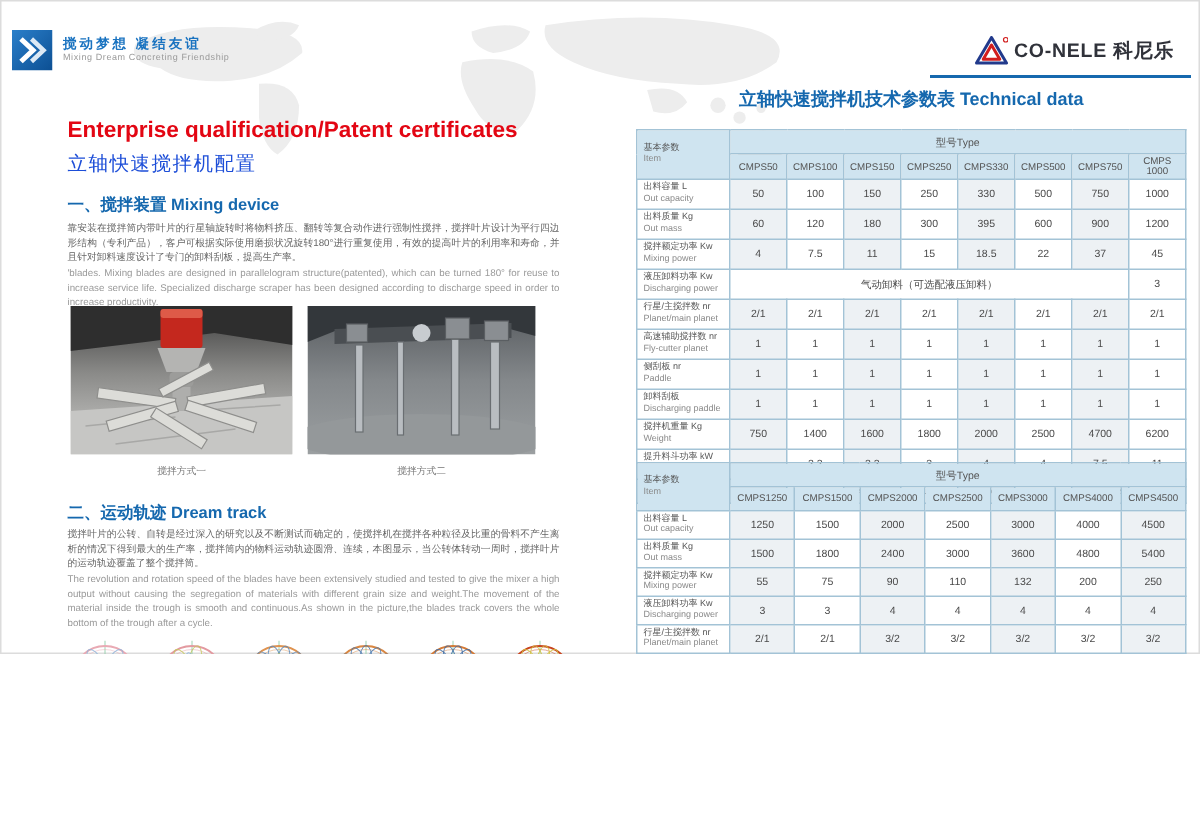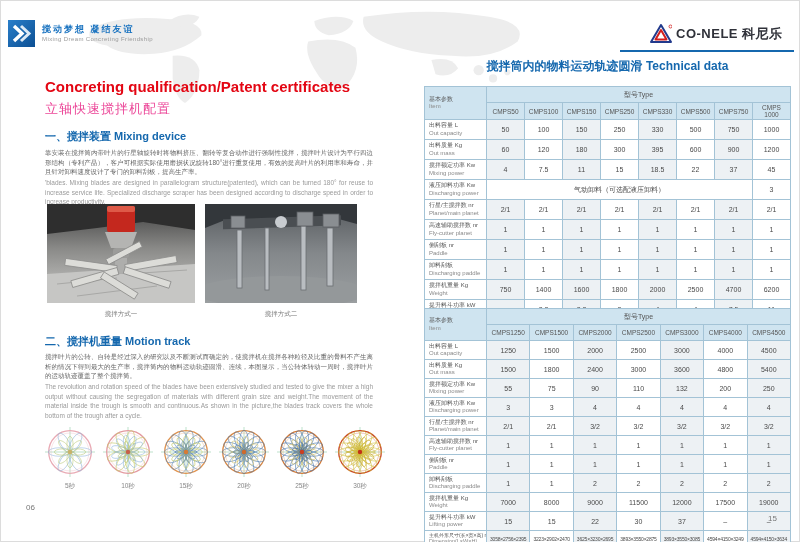--- a/index.html
+++ b/index.html
@@ -1,29 +1,29 @@
 <!DOCTYPE html>
 <html><head>
 <meta charset="utf-8">
 <style>
   html,body{margin:0;padding:0;background:#fff;}
-  .sheet{position:relative;width:800px;height:542px;background:#fff;overflow:hidden;
+  .sheet{position:relative;width:800px;height:436px;background:#fff;overflow:hidden;
          font-family:"Liberation Sans",sans-serif;box-shadow:inset 0 0 0 1px #dcdcdc;}
   .abs{position:absolute;}
   
   .logo-chip{left:8px;top:20px;width:27px;height:27px;}
   .slogan-cn{left:42px;top:23px;font-size:9px;font-weight:bold;color:#1a73c0;letter-spacing:2px;}
   .slogan-en{left:42px;top:36px;font-size:6px;color:#9a9a9a;letter-spacing:.4px;}
   .world-map{left:70px;top:6px;}
   .brand-wrap{left:650px;top:24px;display:flex;align-items:center;gap:4px;}
   .brand-text{font-size:13px;font-weight:bold;color:#30323a;letter-spacing:.5px;}
   .header-rule{left:620px;top:50px;width:174px;height:2px;background:#1568ae;}
   
   .lp-title{left:45px;top:78px;font-size:15px;font-weight:bold;color:#e30613;}
-  .lp-sub{left:45px;top:100px;font-size:13px;color:#ec4899;letter-spacing:1px;}
+  .lp-sub{left:45px;top:100px;font-size:13px;color:#1d4ed8;letter-spacing:1px;}
   .sec-h{font-size:11px;font-weight:bold;color:#1568ae;text-align:right;}
   .sec1{left:45px;top:129px;} .sec2{left:45px;top:334px;}
   .para{width:328px;text-align:justify;}
   .p-cn{font-size:6.5px;line-height:9.5px;color:#666;}
   .p-en{font-size:6.5px;line-height:9.5px;color:#9a9a9a;}
   .cn1{left:45px;top:148px;} .en1{left:45px;top:178px;}
   .cn2{left:45px;top:352px;} .en2{left:45px;top:382px;}
   .photo{top:204px;height:99px;} .photo svg{display:block;}
   .photo1{left:47px;width:148px;} .photo2{left:205px;width:152px;}
   .cap{top:310px;text-align:center;font-size:6.5px;color:#777;}
@@ -90,21 +90,21 @@
   <div class="abs brand-wrap">
     <svg width="22" height="20" viewBox="0 0 22 20">
       <polygon points="11,1 21,18 1,18" fill="none" stroke="#223a8c" stroke-width="2" stroke-linejoin="round"></polygon>
       <polygon points="11,6 16.5,15.5 5.5,15.5" fill="none" stroke="#d21e1e" stroke-width="2" stroke-linejoin="round"></polygon>
       <circle cx="20.5" cy="2.5" r="1.5" fill="none" stroke="#d21e1e" stroke-width=".8"></circle>
     </svg>
     <span class="brand-text">CO-NELE 科尼乐</span>
   </div>
   <div class="abs header-rule"></div>
 
-  <div class="abs lp-title">Concreting qualification/Patent certificates</div>
+  <div class="abs lp-title">Enterprise qualification/Patent certificates</div>
   <div class="abs lp-sub">立轴快速搅拌机配置</div>
 
   <div class="abs sec-h sec1">一、搅拌装置 Mixing device</div>
   <div class="abs para p-cn cn1">靠安装在搅拌筒内带叶片的行星轴旋转时将物料挤压、翻转等复合动作进行强制性搅拌，搅拌叶片设计为平行四边形结构（专利产品），客户可根据实际使用磨损状况旋转180°进行重复使用，有效的提高叶片的利用率和寿命，并且针对卸料速度设计了专门的卸料刮板，提高生产率。</div>
   <div class="abs para p-en en1">'blades. Mixing blades are designed in parallelogram structure(patented), which can be turned 180° for reuse to increase service life. Specialized discharge scraper has been designed according to discharge speed in order to increase productivity.</div>
 
   <div class="abs photo photo1">
     <svg width="148" height="99" viewBox="0 0 148 99">
       <defs>
           <linearGradient id="pg1" x1="0" y1="0" x2="0" y2="1">
@@ -155,21 +155,21 @@
         <rect x="26" y="12" width="14" height="12"></rect>
         <rect x="92" y="8" width="16" height="14"></rect>
         <rect x="118" y="10" width="16" height="13"></rect>
       </g>
       <circle cx="76" cy="18" r="6" fill="#c8ccd0"></circle>
     </svg>
   </div>
   <div class="abs cap cap1">搅拌方式一</div>
   <div class="abs cap cap2">搅拌方式二</div>
 
-  <div class="abs sec-h sec2">二、搅拌机重量 Motion track</div>
+  <div class="abs sec-h sec2">二、运动轨迹 Dream track</div>
   <div class="abs para p-cn cn2">搅拌叶片的公转、自转是经过深入的研究以及不断测试而确定的，使搅拌机在搅拌各种粒径及比重的骨料不产生离析的情况下得到最大的生产率，搅拌筒内的物料运动轨迹圆滑、连续，本图显示，当公转体转动一周时，搅拌叶片的运动轨迹覆盖了整个搅拌筒。</div>
   <div class="abs para p-en en2">The revolution and rotation speed of the blades have been extensively studied and tested to give the mixer a high output without causing the segregation of materials with different grain size and weight.The movement of the material inside the trough is smooth and continuous.As shown in the picture,the blades track covers the whole bottom of the trough after a cycle.</div>
 
   <div class="abs spiros" id="spiros">
       <div class="spiro"><svg width="50" height="50" viewBox="-27 -27 54 54">
           <line x1="-27" y1="0" x2="27" y2="0" stroke="#9ad1af" stroke-width="0.7"></line>
           <line x1="0" y1="-27" x2="0" y2="27" stroke="#9ad1af" stroke-width="0.7"></line>
           <circle r="23" fill="none" stroke="#e9aab4" stroke-width="1.4"></circle>
           <circle r="20.5" fill="none" stroke="#e9aab4" stroke-width="0.6" opacity="0.55"></circle>
           <ellipse cx="11.5" cy="0" rx="11.96" ry="4.6000000000000005" fill="none" stroke="#8fb4da" stroke-width="0.7" opacity="0.85" transform="rotate(0)"></ellipse>
@@ -410,21 +410,21 @@
           <ellipse cx="5.29" cy="0" rx="5.5016" ry="2.116" fill="none" stroke="#d2c23e" stroke-width="0.7" opacity="0.85" transform="rotate(240)"></ellipse>
           <ellipse cx="5.29" cy="0" rx="5.5016" ry="2.116" fill="none" stroke="#d2c23e" stroke-width="0.7" opacity="0.85" transform="rotate(270)"></ellipse>
           <ellipse cx="5.29" cy="0" rx="5.5016" ry="2.116" fill="none" stroke="#d2c23e" stroke-width="0.7" opacity="0.85" transform="rotate(300)"></ellipse>
           <ellipse cx="5.29" cy="0" rx="5.5016" ry="2.116" fill="none" stroke="#d2c23e" stroke-width="0.7" opacity="0.85" transform="rotate(330)"></ellipse>
           <circle r="2.4" fill="#c23318"></circle>
         </svg><div class="sp-cap">30秒</div></div>
     </div>
 
   <div class="abs pnum pnum-left">06</div>
 
-  <div class="abs rp-title">搅拌筒内的物料运动轨迹圆滑 Technical data</div>
+  <div class="abs rp-title">立轴快速搅拌机技术参数表 Technical data</div>
   <div class="abs twrap1" id="table1">
       <table>
         <colgroup>
           <col style="width: 62px;">
           <col>
           <col>
           <col>
           <col>
           <col>
           <col>

